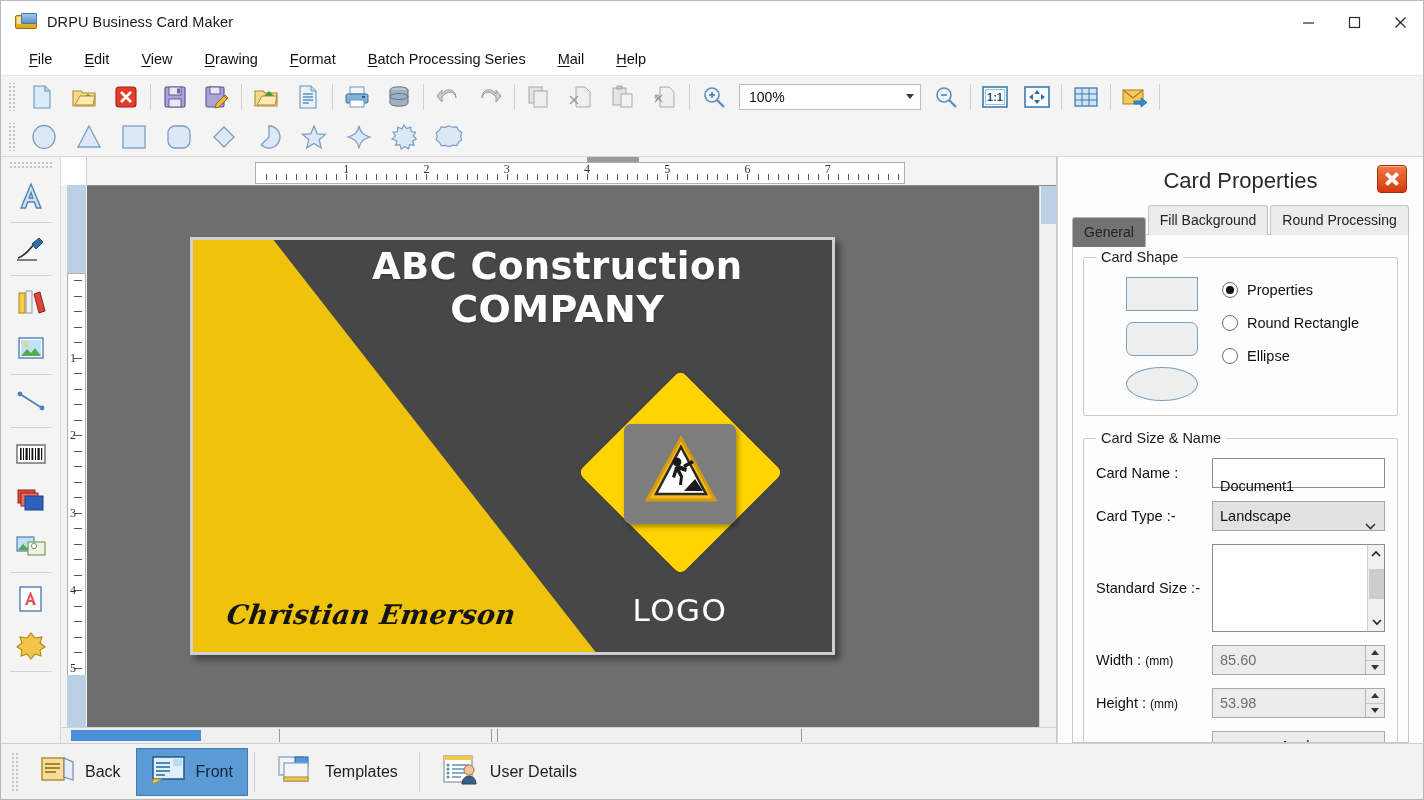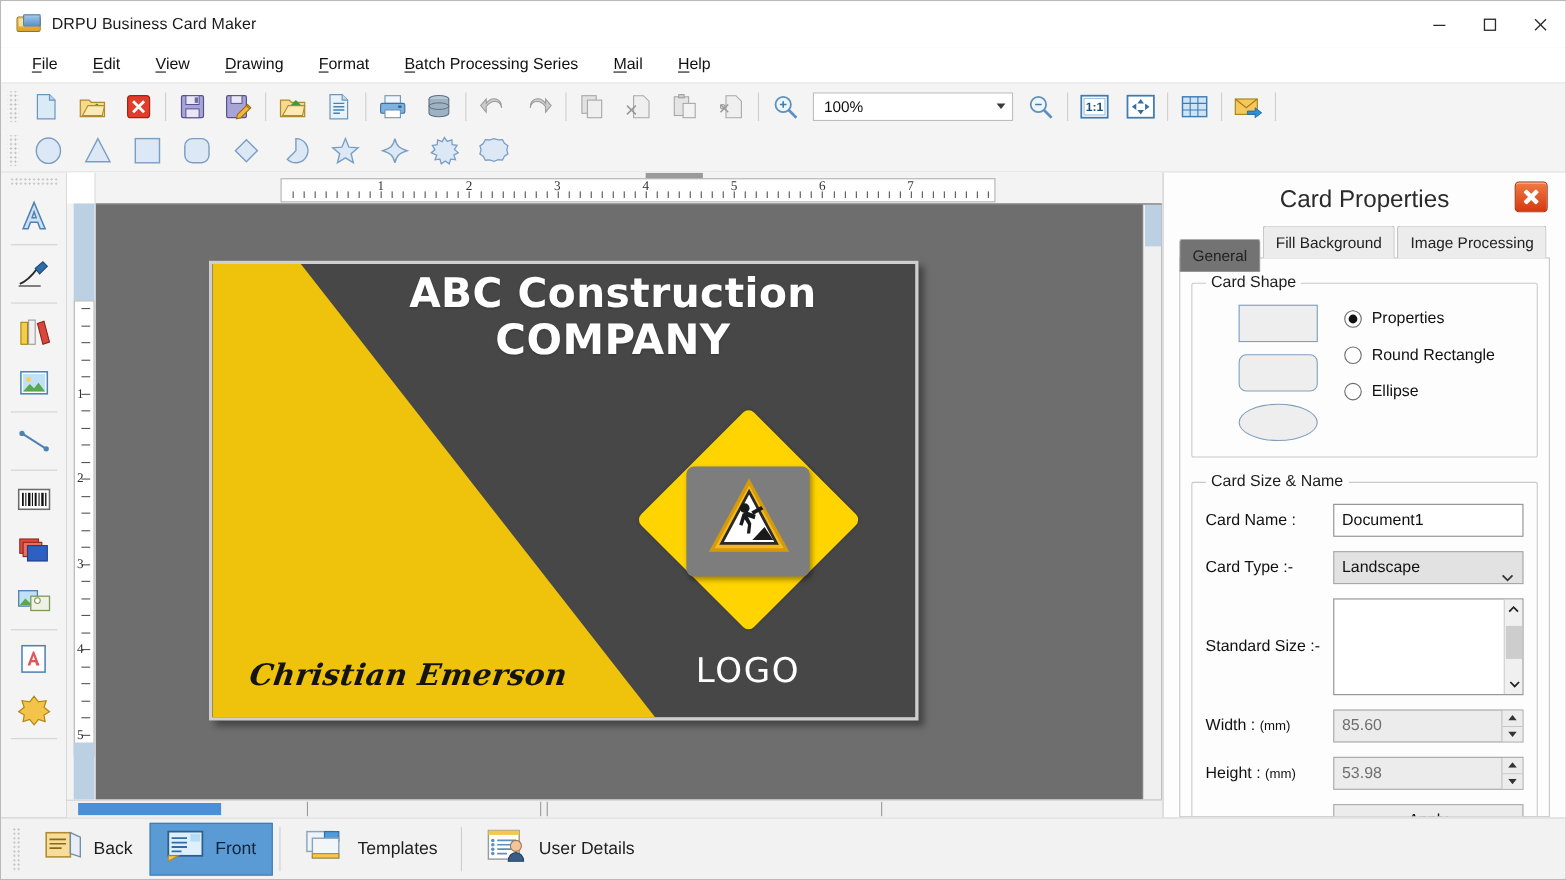--- a/index.html
+++ b/index.html
@@ -251,21 +251,21 @@
     content:""; width:8px; height:8px; border-radius:50%; background:#111;
   }
 
   .frow { display:flex; align-items:center; margin-bottom:13px; }
   .flabel { width:116px; flex:0 0 116px; font-size:14.5px; color:#111; }
   .flabel .unit { font-size:12px; }
   .fctl { flex:1 1 auto; }
 
   .txtinput {
     width:100%; height:30px; border:1px solid #8d8d8d; background:#fff;
-    padding:0 7px; font-size:14.5px; color:#111; line-height:28px;
+    padding:13px 7px; font-size:14.5px; color:#111; line-height:28px;
   }
   .selbox {
     width:100%; height:30px; border:1px solid #a7a7a7; background:#e2e2e2;
     padding:0 7px; font-size:14.5px; color:#111; line-height:28px; position:relative;
     display:flex; align-items:center;
   }
   .selbox .chev {
     position:absolute; right:8px; top:9px; width:11px; height:7px;
   }
   .listbox {
@@ -847,21 +847,21 @@
 
     <div class="props">
       <div class="props-header">
         <div class="props-title">Card Properties</div>
         <div class="props-close"></div>
       </div>
 
       <div class="tabs">
         <div class="tab active">General</div>
         <div class="tab">Fill Background</div>
-        <div class="tab">Image Processing</div>
+        <div class="tab">Round Processing</div>
       </div>
 
       <div class="tab-panel">
 
         <fieldset class="group">
           <legend>Card Shape</legend>
           <div class="shape-row">
             <div class="shape-previews">
               <div class="sp"></div>
               <div class="sp round"></div>

